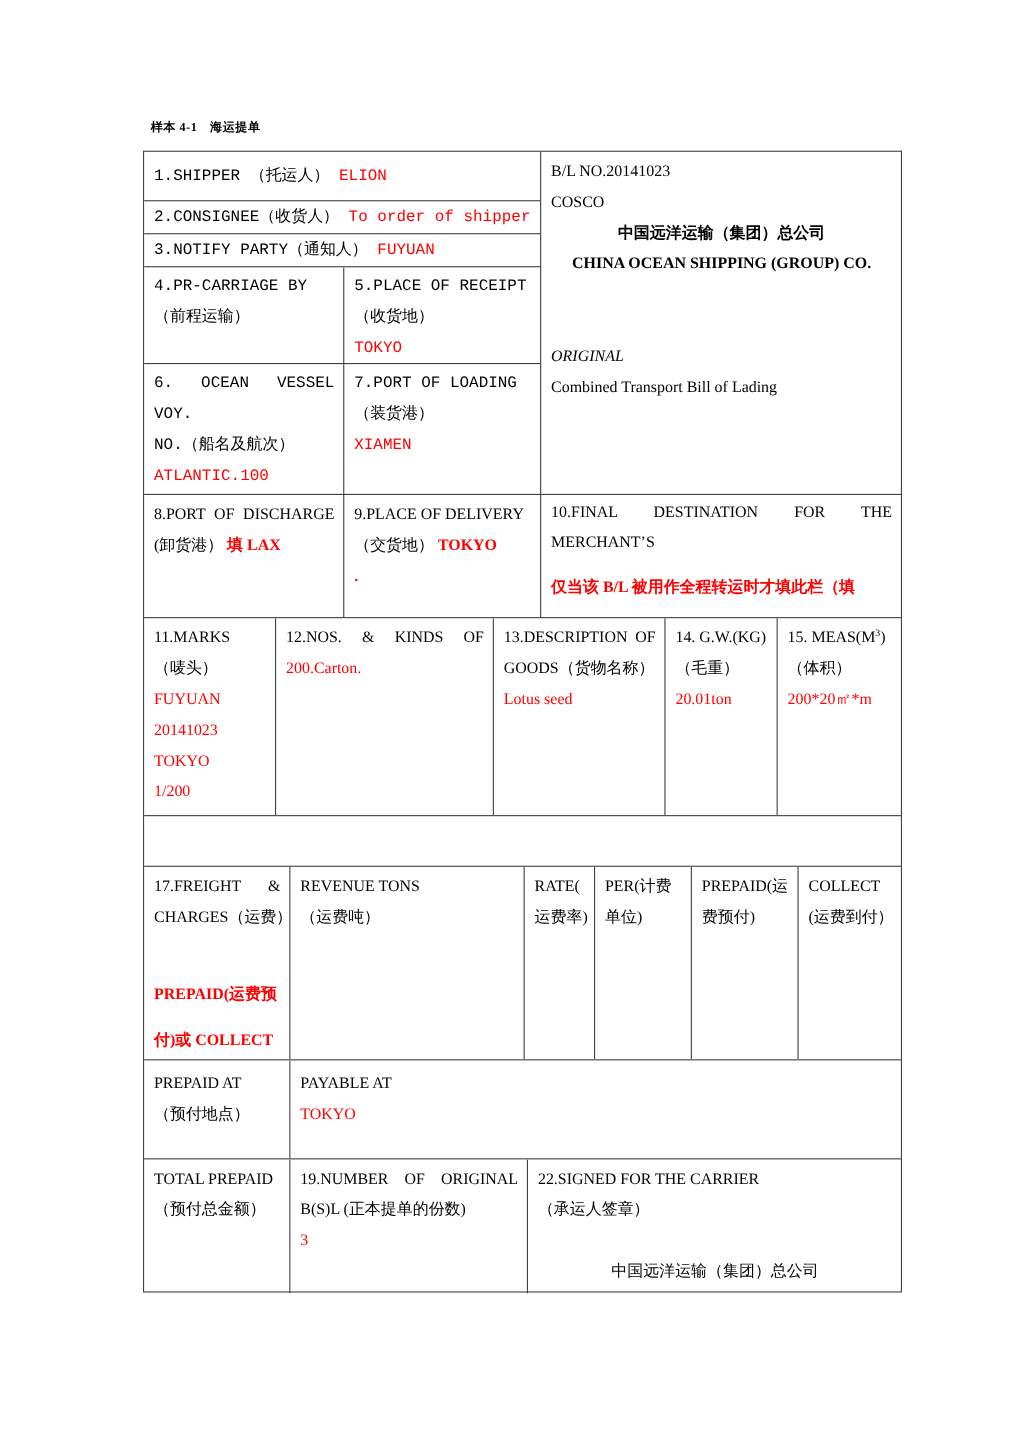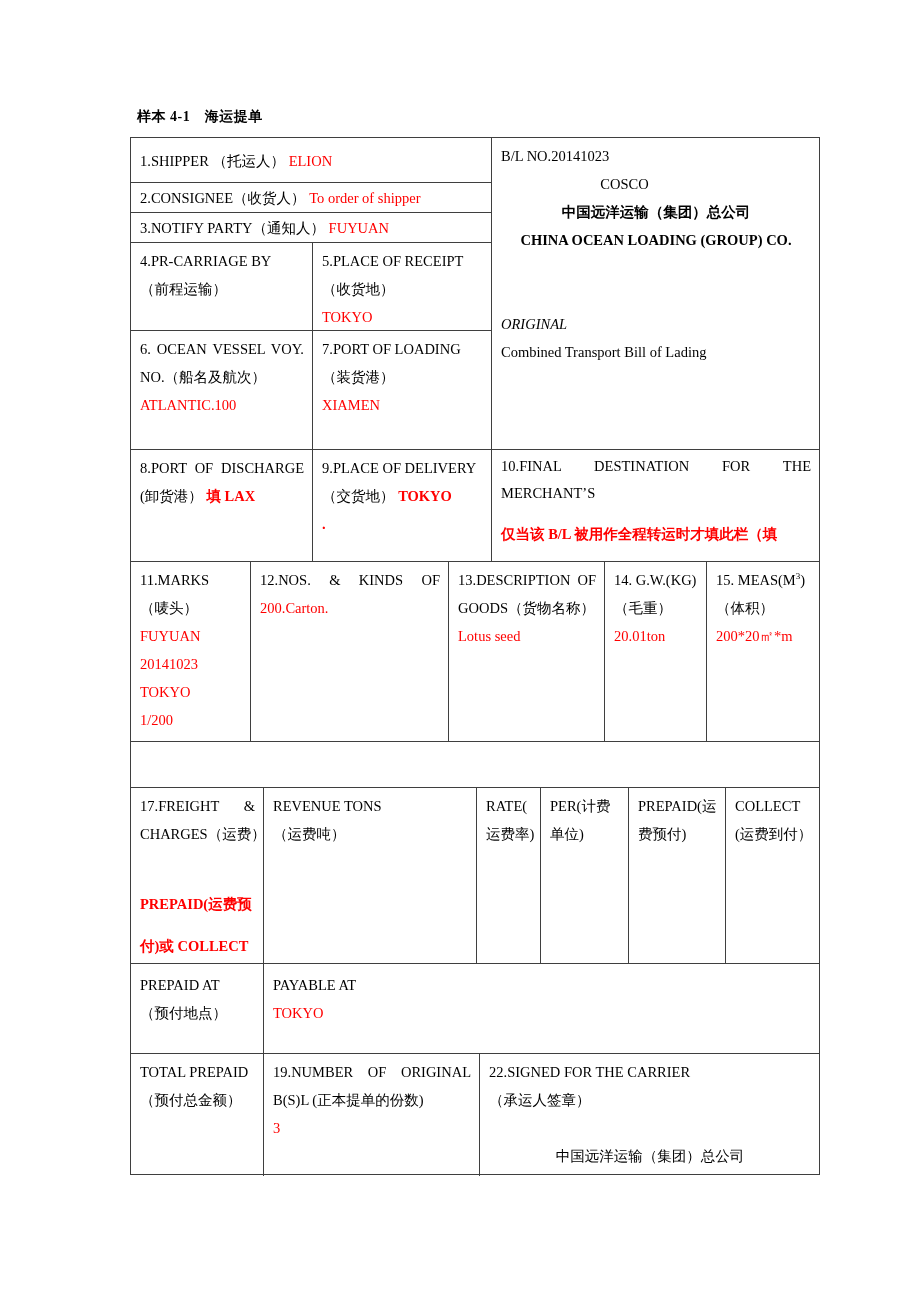--- a/index.html
+++ b/index.html
@@ -3,46 +3,46 @@
 <meta charset="utf-8">
 <style>
   html,body{margin:0;padding:0;}
   body{
     width:920px;height:1302px;background:#ffffff;position:relative;
     font-family:"Liberation Serif","DejaVu Serif",serif;
     font-size:14.5px;color:#000;
   }
   .title{
     position:absolute;left:137px;top:108px;
-    font-weight:bold;font-size:14px;letter-spacing:.5px;
+    font-weight:bold;font-size:11px;letter-spacing:.5px;
   }
   .tbl{
     position:absolute;left:130px;top:137px;width:690px;height:1038px;
     border:1px solid #3f3f3f;box-sizing:border-box;
   }
   .trow{display:flex;box-sizing:border-box;border-top:1px solid #3f3f3f;overflow:hidden;}
   .trow.first{border-top:none;}
   .srow{box-sizing:border-box;border-top:1px solid #3f3f3f;display:flex;overflow:hidden;}
   .srow.first{border-top:none;}
-  .leftcol{width:360px;box-sizing:border-box;display:flex;flex-direction:column;}
+  .leftcol{width:360px;box-sizing:border-box;display:flex;flex-direction:column;font-family:Liberation Mono, monospace;}
   .cell{
     box-sizing:border-box;border-left:1px solid #3f3f3f;
     padding:4px 8px 0 9px;overflow:hidden;flex:0 0 auto;
   }
   .cell.nb{border-left:none;}
   .cell.grow{flex:1 1 auto;}
   .ln{line-height:28px;min-height:28px;white-space:nowrap;}
   .ln.wrapok{white-space:normal;margin-top:14px;}
   .tight .ln{line-height:27px;min-height:27px;}
   .just{white-space:normal;text-align:justify;text-align-last:justify;}
   .red{color:#FF0000;}
   .b{font-weight:bold;}
   .it{font-style:italic;}
   .ctr{text-align:center;}
-  .cosco-ln{text-align:center;padding-right:63px;}
+  .cosco-ln{text-align:left;padding-right:63px;}
   .sup{vertical-align:super;font-size:0.62em;line-height:0;}
   .sig-ln{text-align:center;}
 </style>
 </head>
 <body>
 
 <div class="title">样本 4-1　海运提单</div>
 
 <div class="tbl">
 
@@ -100,21 +100,21 @@
           <div class="ln red">XIAMEN</div>
         </div>
       </div>
 
     </div>
 
     <div class="cell grow">
       <div class="ln">B/L NO.20141023</div>
       <div class="ln cosco-ln">COSCO</div>
       <div class="ln ctr b">中国远洋运输（集团）总公司</div>
-      <div class="ln ctr b">CHINA OCEAN LOADING (GROUP) CO.</div>
+      <div class="ln ctr b">CHINA OCEAN SHIPPING (GROUP) CO.</div>
       <div class="ln"></div>
       <div class="ln"></div>
       <div class="ln it">ORIGINAL</div>
       <div class="ln">Combined Transport Bill of Lading</div>
     </div>
   </div>
 
   <div class="trow" style="height:112px">
     <div class="cell nb" style="width:181px">
       <div class="ln just">8.PORT OF DISCHARGE</div>

